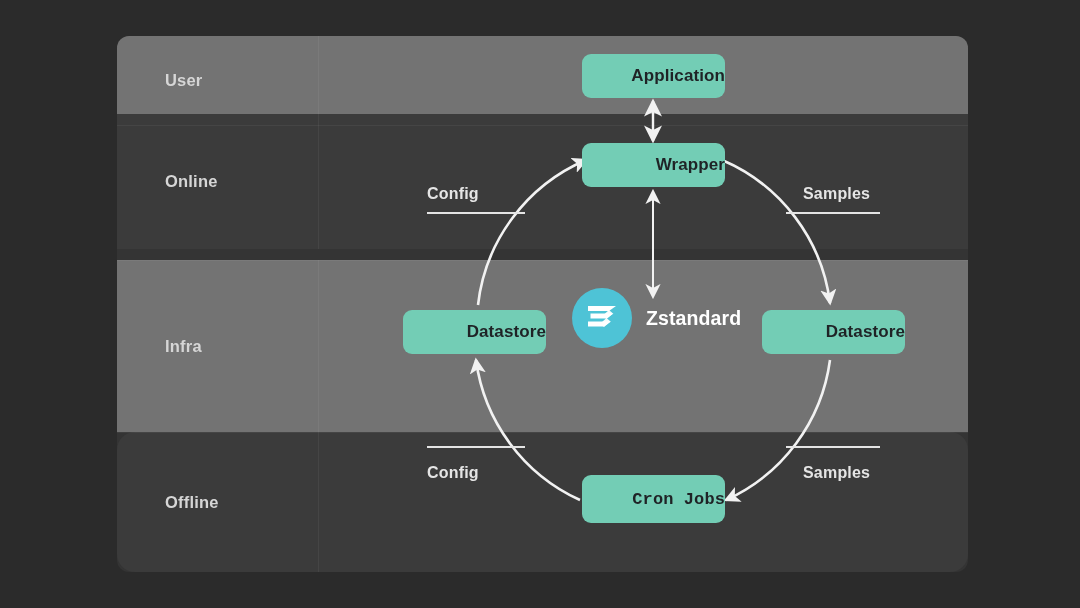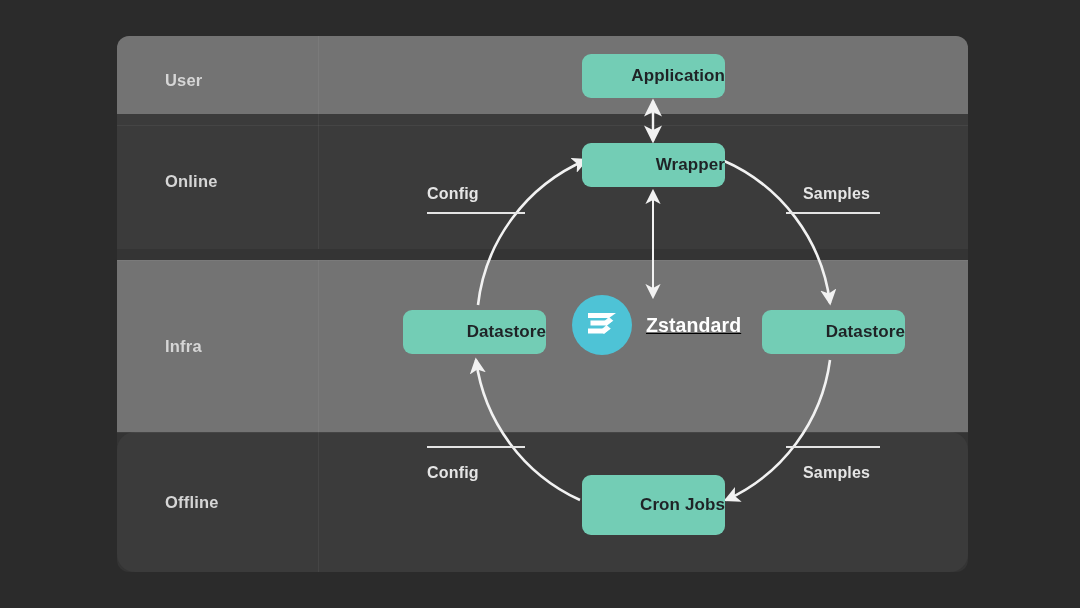--- a/index.html
+++ b/index.html
@@ -109,25 +109,24 @@
     font-size: 16px;
     font-weight: 700;
     letter-spacing: 0.2px;
     white-space: nowrap;
   }
 
   
   #zstd-brand {
     position: absolute;
     left: 572px;
-    top: 295px;
+    top: 288px;
     display: flex;
     align-items: center;
     gap: 14px;
-    text-decoration: underline;
   }
   #zstd-logo {
     width: 60px;
     height: 60px;
     border-radius: 50%;
     background: #4ec3d6;
     display: flex;
     align-items: center;
     justify-content: center;
     flex: 0 0 60px;
@@ -217,21 +216,21 @@
   </div>
 
   <div class="node" style="left:403px;top:310px;width:143px;height:44px;">
     <span>Datastore</span>
   </div>
 
   <div class="node" style="left:762px;top:310px;width:143px;height:44px;">
     <span>Datastore</span>
   </div>
 
-  <div class="node" style="left:582px;top:475px;width:143px;height:60px;">
+  <div class="node" style="left:582px;top:475px;width:143px;height:48px;font-family:Liberation Mono, monospace;">
     <span>Cron Jobs</span>
   </div>
 
   <div id="zstd-brand">
     <div id="zstd-logo">
       <svg width="40" height="34" viewBox="0 0 40 34" aria-hidden="true">
         <g fill="#ffffff">
           <path d="M6 5 H34 L27 10 H6 Z"></path>
           <path d="M8.5 12.5 H31.5 L24.5 17.5 H8.5 Z"></path>
           <path d="M6 20.5 H29 L22 25.5 H6 Z"></path>

